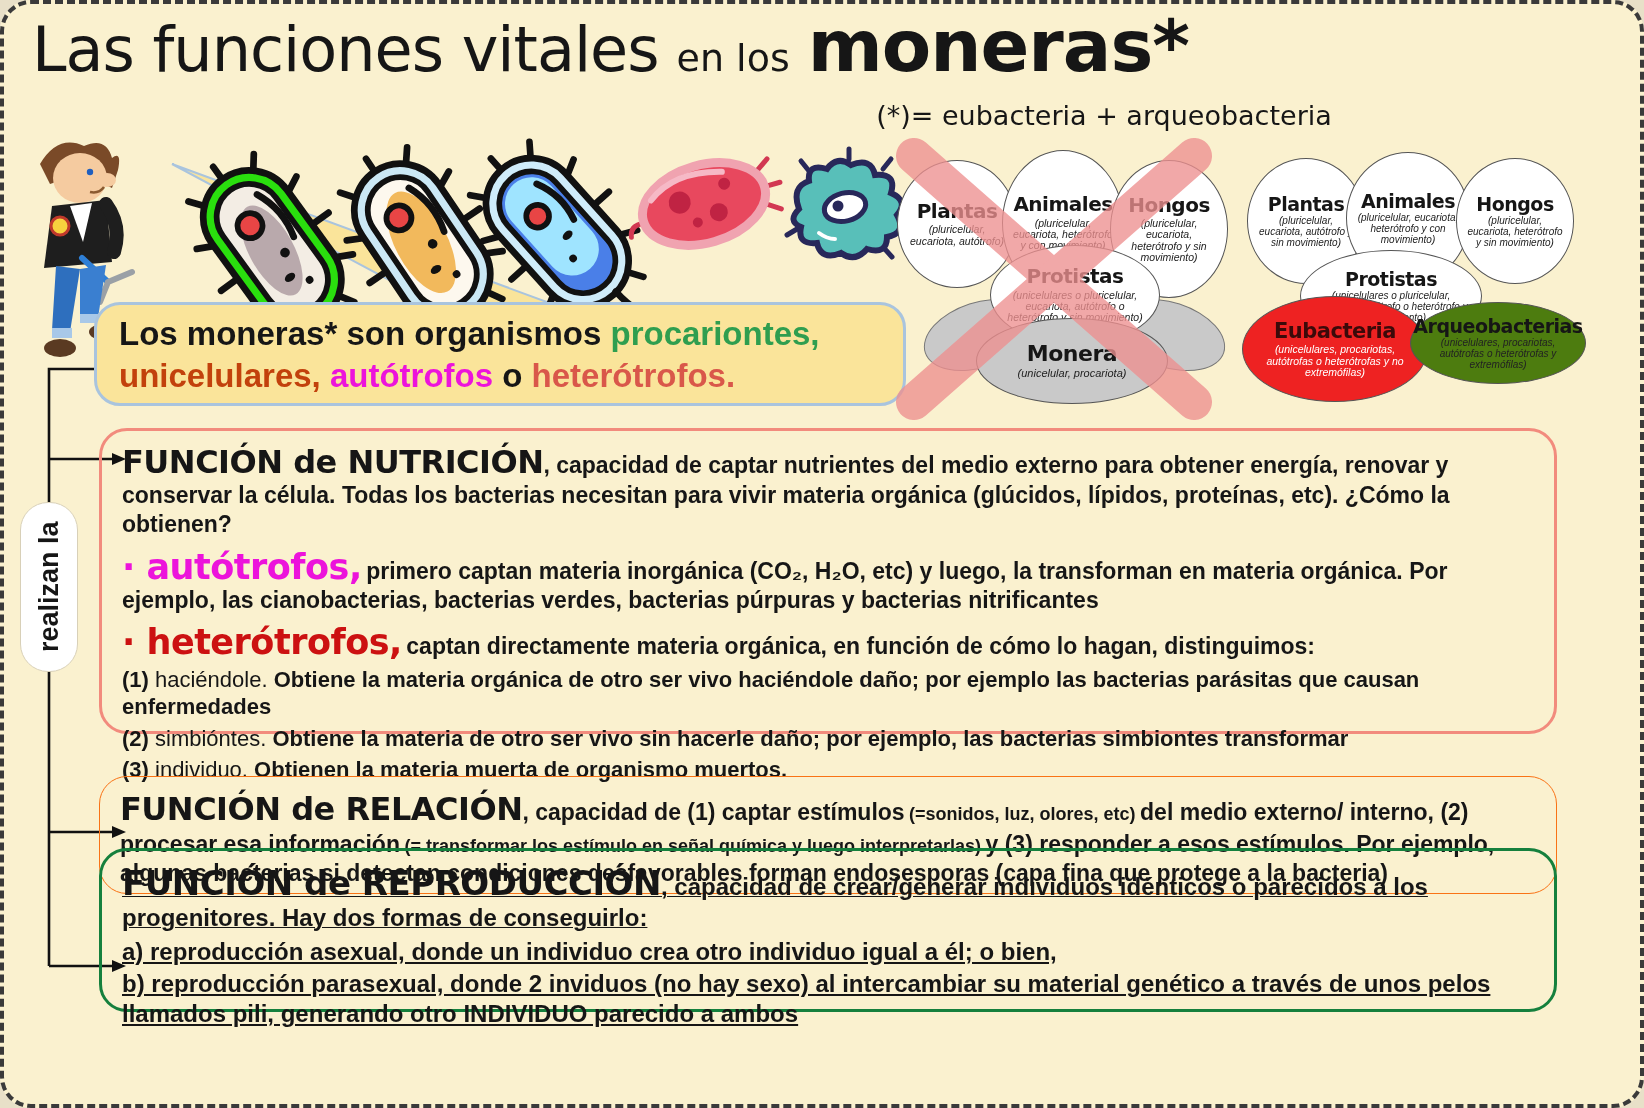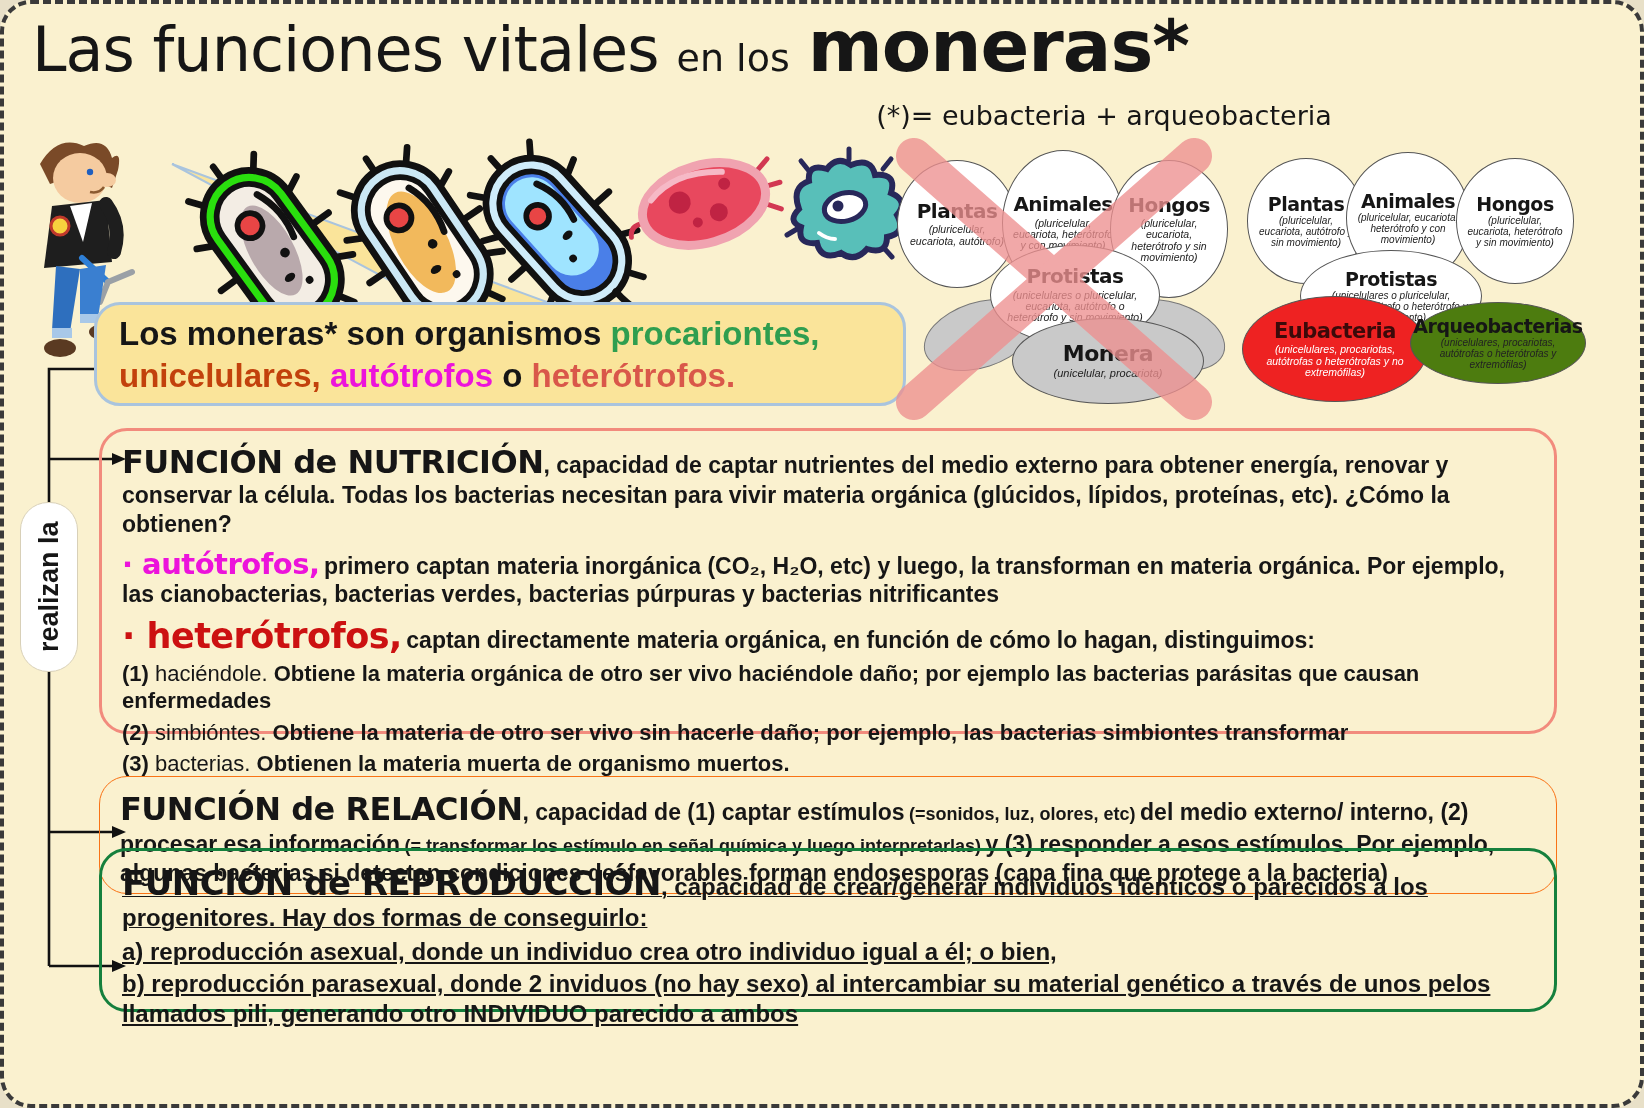--- a/index.html
+++ b/index.html
@@ -51,21 +51,21 @@
 
   
   .fbox { position:absolute; left:95px; width:1458px; border-radius:28px; padding:8px 18px 14px 20px; }
   .box-nutricion    { top:424px; height:306px; border:3px solid #F28B7D; }
   .box-relacion     { top:772px; height:118px; border:1px solid #f97316; }
   .box-reproduccion { top:844px; height:164px; border:3px solid #15803d;text-decoration:underline; }
   .fbox p { margin:4px 0; }
   .fn-head { font-family:"DejaVu Sans",sans-serif; font-weight:700; font-size:32px; letter-spacing:-0.5px; }
   .fn-intro, .body-26 { font-size:23px; font-weight:600; line-height:1.25; }
   .small-note { font-size:18px; font-weight:600; }
-  .label-auto   { color:#EC13DB; font-weight:800; font-size:29px; font-family:"DejaVu Sans",sans-serif; letter-spacing:-0.5px; }
+  .label-auto   { color:#EC13DB; font-weight:800; font-size:35px; font-family:"DejaVu Sans",sans-serif; letter-spacing:-0.5px; }
   .label-hetero { color:#CC1111; font-weight:800; font-size:35px; font-family:"DejaVu Sans",sans-serif; letter-spacing:-0.5px; }
   .body-text { font-size:23px; font-weight:600; }
   .tipo { font-size:22px; line-height:1.25; }
   .tipo-num  { font-weight:700; }
   .tipo-term { font-weight:400; }
   .tipo-text { font-weight:600; }
   .auto-line, .hetero-line { margin-top:8px !important; }
   .repro-item { font-size:24px; font-weight:600; line-height:1.25; margin:2px 0 !important; }
   .box-relacion .rel-line { line-height:1.28; }
   .box-reproduccion .body-26 { font-size:24px; }
@@ -255,21 +255,21 @@
     <div class="b-desc">(pluricelular, eucariota, heterótrofo y con movimiento)</div>
   </div>
   <div class="balloon" style="left:1106px; top:156px; width:118px; height:138px;">
     <div class="b-name">Hongos</div>
     <div class="b-desc">(pluricelular, eucariota, heterótrofo y sin movimiento)</div>
   </div>
   <div class="balloon" style="left:986px; top:241px; width:170px; height:100px;">
     <div class="b-name">Protistas</div>
     <div class="b-desc">(unicelulares o pluricelular, eucariota, autótrofo o heterótrofo y sin movimiento)</div>
   </div>
-  <div class="balloon gray" style="left:1008px; top:314px; width:192px; height:86px;">
+  <div class="balloon gray" style="left:972px; top:314px; width:192px; height:86px;">
     <div class="b-name" style="font-size:22px;">Monera</div>
     <div class="b-desc" style="font-size:11px;">(unicelular, procariota)</div>
   </div>
 
   <svg class="xmark" width="330" height="280" viewBox="0 0 330 280">
     <g stroke="#EE9090" stroke-width="36" stroke-linecap="round" opacity="0.78">
       <line x1="24" y1="16" x2="304" y2="262"></line>
       <line x1="304" y1="16" x2="24" y2="262"></line>
     </g>
   </svg>
@@ -319,21 +319,21 @@
     <p class="auto-line">
       <span class="label-auto">· autótrofos,</span>
       <span class="body-text">primero captan materia inorgánica (CO₂, H₂O, etc) y luego, la transforman en materia orgánica. Por ejemplo, las cianobacterias, bacterias verdes, bacterias púrpuras y bacterias nitrificantes</span>
     </p>
     <p class="hetero-line">
       <span class="label-hetero">· heterótrofos,</span>
       <span class="body-text">captan directamente materia orgánica, en función de cómo lo hagan, distinguimos:</span>
     </p>
     <p class="tipo"><span class="tipo-num">(1)</span> <span class="tipo-term">haciéndole.</span> <span class="tipo-text">Obtiene la materia orgánica de otro ser vivo haciéndole daño; por ejemplo las bacterias parásitas que causan enfermedades</span></p>
     <p class="tipo"><span class="tipo-num">(2)</span> <span class="tipo-term">simbióntes.</span> <span class="tipo-text">Obtiene la materia de otro ser vivo sin hacerle daño; por ejemplo, las bacterias simbiontes transformar</span></p>
-    <p class="tipo"><span class="tipo-num">(3)</span> <span class="tipo-term">bacterias.</span> <span class="tipo-text">Obtienen la materia muerta de organismo muertos.</span></p>
+    <p class="tipo"><span class="tipo-num">(3)</span> <span class="tipo-term">individuo.</span> <span class="tipo-text">Obtienen la materia muerta de organismo muertos.</span></p>
   </div>
 
   <div class="fbox box-relacion">
     <p class="rel-line"><span class="fn-head">FUNCIÓN de RELACIÓN</span><span class="body-26">, capacidad de (1) captar estímulos</span> <span class="small-note">(=sonidos, luz, olores, etc)</span> <span class="body-26">del medio externo/ interno, (2) procesar esa información</span> <span class="small-note">(= transformar los estímulo en señal química y luego interpretarlas)</span> <span class="body-26">y (3) responder a esos estímulos. Por ejemplo, algunas bacterias si detectan condiciones desfavorables forman endosesporas (capa fina que protege a la bacteria)</span></p>
   </div>
 
   <div class="fbox box-reproduccion">
     <p><span class="fn-head" style="font-size:34px;">FUNCIÓN de REPRODUCCIÓN</span><span class="body-26">, capacidad de crear/generar individuos idénticos o parecidos a los progenitores. Hay dos formas de conseguirlo:</span></p>
     <p class="repro-item">a) reproducción asexual, donde un individuo crea otro individuo igual a él; o bien,</p>
     <p class="repro-item">b) reproducción parasexual, donde 2 inviduos (no hay sexo) al intercambiar su material genético a través de unos pelos llamados pili, generando otro INDIVIDUO parecido a ambos</p>

